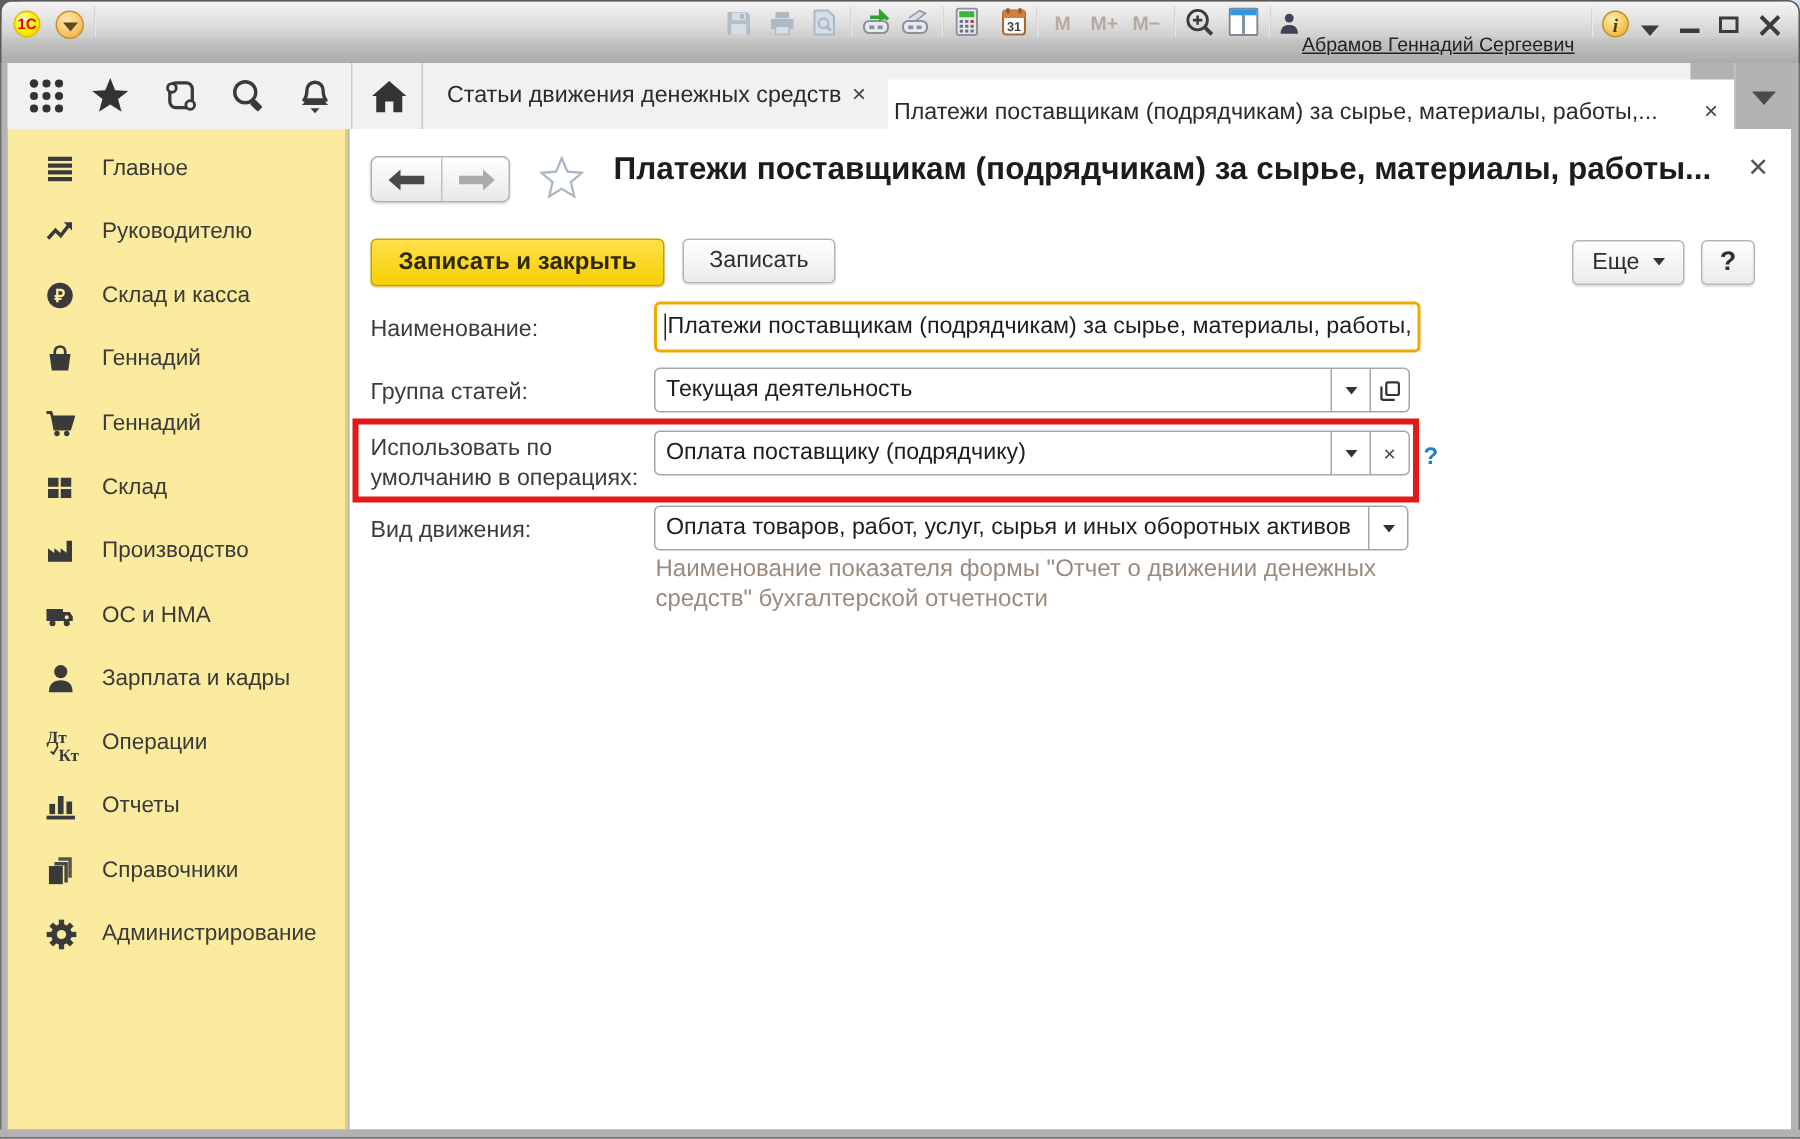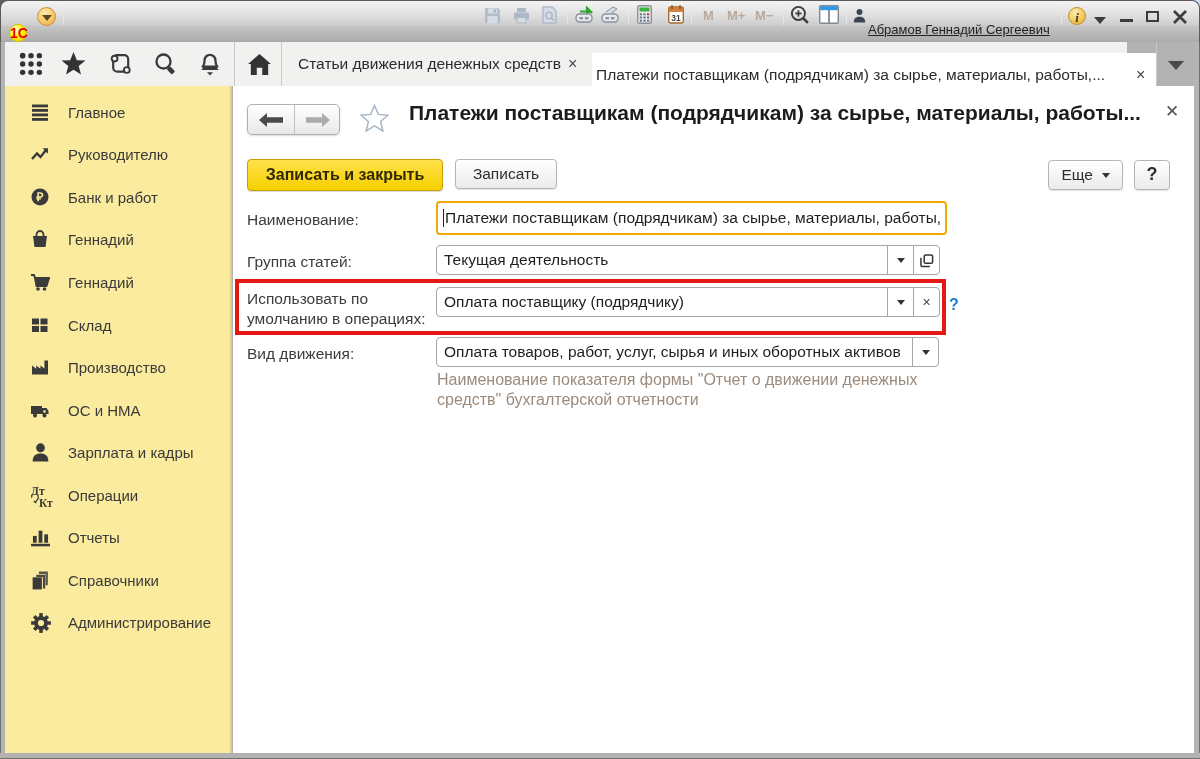--- a/index.html
+++ b/index.html
@@ -4,23 +4,23 @@
 <style>
 * { margin:0; padding:0; box-sizing:border-box; }
 html,body { width:1200px; height:759px; overflow:hidden; font-family:"Liberation Sans",sans-serif; }
 #win { position:absolute; left:0; top:0; width:1200px; height:759px; background:#b2b2b2; }
 
 #titlebar { position:absolute; left:0; top:0; width:1200px; height:42px;
   background:linear-gradient(to bottom,#f3f3f3 0%,#e4e4e4 28%,#cecece 58%,#c5c5c5 62%,#b4b4b4 85%,#ababab 100%);
   border-left:1px solid #5a5a5a; border-right:1px solid #5a5a5a; border-top:1px solid #5a5a5a;
   border-radius:8px 8px 0 0; }
 .tb-item { position:absolute; }
-#logo1c { left:8px; top:23px; width:18px; height:18px; border-radius:50%;
+#logo1c { left:8px; top:6px; width:18px; height:18px; border-radius:50%;
   background:radial-gradient(circle at 35% 30%,#fffde0 0%,#fff200 45%,#f0d000 100%);
-  border:1px solid #d8c000; color:#e80000; font-weight:bold; font-size:14px; text-align:center; line-height:17px; }
+  border:1px solid #d8c000; color:#e80000; font-weight:bold; font-size:10px; text-align:center; line-height:17px; }
 #logomenu { left:36px; top:6px; width:19px; height:19px; border-radius:50%;
   background:radial-gradient(circle at 40% 30%,#ffe9b0 0%,#f7c465 60%,#e8a83a 100%);
   border:1px solid #c89030; }
 #logomenu:after { content:""; position:absolute; left:4px; top:7px; border-left:5px solid transparent; border-right:5px solid transparent; border-top:6px solid #5d4a1a; }
 .tbsep { position:absolute; top:4px; width:1px; height:20px; background:#9a9a9a; border-right:1px solid #e8e8e8; }
 #wtitle { position:absolute; left:77px; top:7px; font-size:13.5px; color:#1d1d1d; }
 #uname { position:absolute; left:867px; top:21px; font-size:13px; color:#222;text-decoration:underline; }
 .wmark { position:absolute; top:7px; font-weight:bold; font-size:13px; color:#b9a99b; }
 
 #tabstrip { position:absolute; left:1px; top:42px; width:1126px; height:44px; background:#f1f1f0; }
@@ -229,21 +229,21 @@
             <path d="M2 15 L7 9.5 L10.5 13 L16 6" stroke="#3a3a3a" stroke-width="2.4" fill="none"></path>
             <path d="M12.5 4.2 L18 4.2 L18 9.7 Z" fill="#3a3a3a"></path>
           </svg></span>
         <span class="stext">Руководителю</span>
       </div>
     <div class="sitem" style="top:90px">
         <span class="sicon"><svg width="20" height="20" viewBox="0 0 20 20">
             <circle cx="10" cy="10" r="8.5" fill="#3a3a3a"></circle>
             <text x="10" y="14.2" font-size="12" font-weight="bold" fill="#faeb9e" text-anchor="middle" font-family="Liberation Sans">₽</text>
           </svg></span>
-        <span class="stext">Банк и работ</span>
+        <span class="stext">Склад и касса</span>
       </div>
     <div class="sitem" style="top:132px">
         <span class="sicon"><svg width="20" height="20" viewBox="0 0 20 20">
             <path d="M3 7 h14 l-1.5 11 h-11 z" fill="#3a3a3a"></path>
             <path d="M6.5 9 V5.5 a3.5 3.5 0 0 1 7 0 V9" stroke="#3a3a3a" stroke-width="1.8" fill="none"></path>
           </svg></span>
         <span class="stext">Геннадий</span>
       </div>
     <div class="sitem" style="top:175px">
         <span class="sicon"><svg width="20" height="20" viewBox="0 0 20 20">

